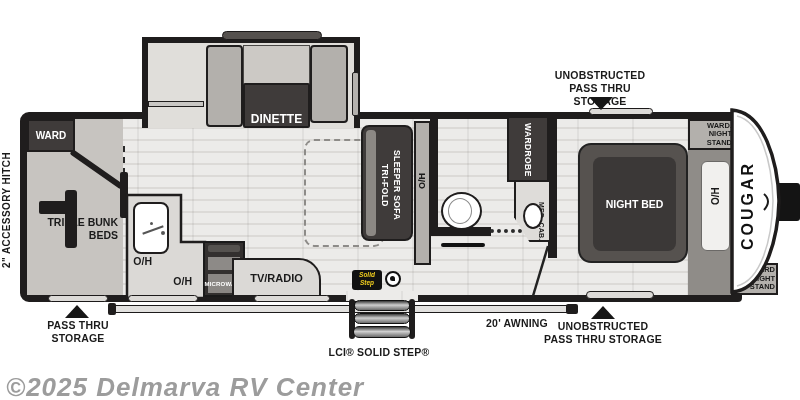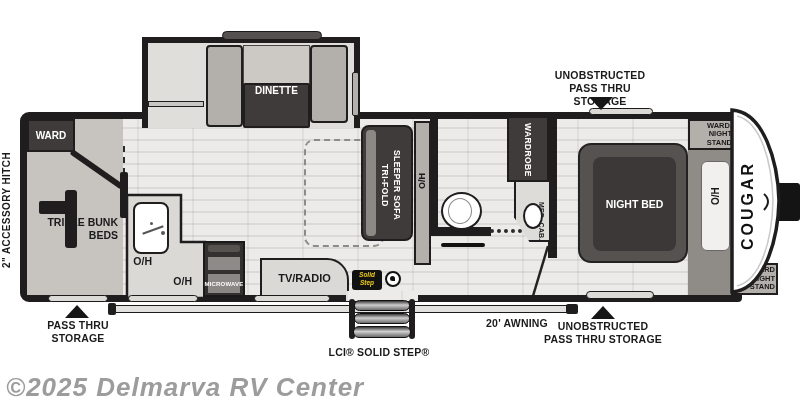--- a/index.html
+++ b/index.html
@@ -35,21 +35,21 @@
   <div class="abs floor" style="left:20px;top:112px;width:722px;height:190px;border:7px solid #1f1d1d;border-radius:9px 4px 4px 9px;"></div>
 
   <div class="abs" style="left:27px;top:119px;width:96px;height:176px;background:#c7c4c0;"></div>
 
   <div class="abs" style="left:142px;top:37px;width:218px;height:91px;border:6px solid #1f1d1d;border-bottom:none;background:#e0deda;"></div>
   <div class="abs" style="left:222px;top:31px;width:100px;height:9px;background:#55514e;border:1.5px solid #1c1a1a;border-radius:5px;"></div>
   <div class="abs" style="left:148px;top:101px;width:56px;height:6px;background:#c9c7c4;border:1px solid #1f1d1d;"></div>
   <div class="abs graybox" style="left:206px;top:45px;width:37px;height:82px;border-radius:4px;"></div>
   <div class="abs graybox" style="left:310px;top:45px;width:38px;height:78px;border-radius:4px;"></div>
   <div class="abs" style="left:243px;top:45px;width:67px;height:40px;background:#ccc9c5;border:1.5px solid #4a4846;"></div>
-  <div class="abs darkbox roomlbl" style="left:243px;top:83px;width:67px;height:45px;font-size:10px;display:flex;align-items:flex-start;justify-content:center;border-radius:2px;">
+  <div class="abs darkbox roomlbl" style="left:243px;top:83px;width:67px;height:45px;font-size:12px;display:flex;align-items:flex-end;justify-content:center;border-radius:2px;">
        <span>DINETTE</span>
     </div>
   <div class="abs" style="left:352px;top:72px;width:7px;height:44px;background:#b5b2ae;border:1px solid #1f1d1d;border-radius:2px;"></div>
 
   <div class="abs darkbox roomlbl" style="left:27px;top:119px;width:48px;height:33px;font-size:10px;display:flex;align-items:center;justify-content:center;">
        <span>WARD</span>
     </div>
   <div class="abs wall" style="left:73px;top:149px;width:62px;height:6px;transform-origin:0 0;transform:rotate(35deg);border-radius:2px;"></div>
   <div class="abs" style="left:123px;top:146px;width:0;height:28px;border-left:2px dashed #2a2a2a;"></div>
   <div class="abs wall" style="left:120px;top:172px;width:8px;height:46px;border-radius:2px;"></div>
@@ -115,21 +115,21 @@
   <div class="abs blklbl" style="left:124px;top:255px;width:28px;font-size:10.5px;">O/H</div>
   <div class="abs blklbl" style="left:160px;top:275px;width:32px;font-size:10.5px;">O/H</div>
 
   <div class="abs" style="left:203px;top:241px;width:42px;height:56px;background:#33302f;border:2px solid #1a1a1a;">
     <div class="abs" style="left:3px;top:2px;width:32px;height:7px;background:#55524f;border-radius:2px;"></div>
     <div class="abs" style="left:3px;top:14px;width:32px;height:13px;background:#8d8a87;"></div>
     <div class="abs" style="left:3px;top:31px;width:32px;height:19px;background:#8a8784;display:flex;align-items:center;justify-content:center;">
       <span class="roomlbl" style="font-size:6px;letter-spacing:.2px;">MICROWAVE</span>
     </div>
   </div>
-  <div class="abs lightbox blklbl" style="left:260px;top:258px;width:89px;height:39px;border-radius:0 22px 0 0;display:flex;align-items:center;justify-content:center;">
+  <div class="abs lightbox blklbl" style="left:232px;top:258px;width:89px;height:39px;border-radius:0 22px 0 0;display:flex;align-items:center;justify-content:center;">
        <span style="font-size:11px;">TV/RADIO</span>
     </div>
 
   <div class="abs floor" style="left:346px;top:291px;width:72px;height:10px;"></div>
   <div class="abs" style="left:352px;top:270px;width:30px;height:20px;background:#111;border-radius:3px;text-align:center;">
     <div style="font-size:6.5px;line-height:9px;font-weight:bold;font-style:italic;color:#f0cd1e;">Solid</div>
     <div style="font-size:6.5px;line-height:8px;font-weight:bold;font-style:italic;color:#f0cd1e;">Step</div>
   </div>
   <div class="abs" style="left:385px;top:271px;width:16px;height:16px;background:#fff;border:2.5px solid #111;border-radius:50%;">
     <div class="abs" style="left:3px;top:3px;width:5px;height:5px;background:#111;border-radius:50% 50% 0 50%;"></div>

